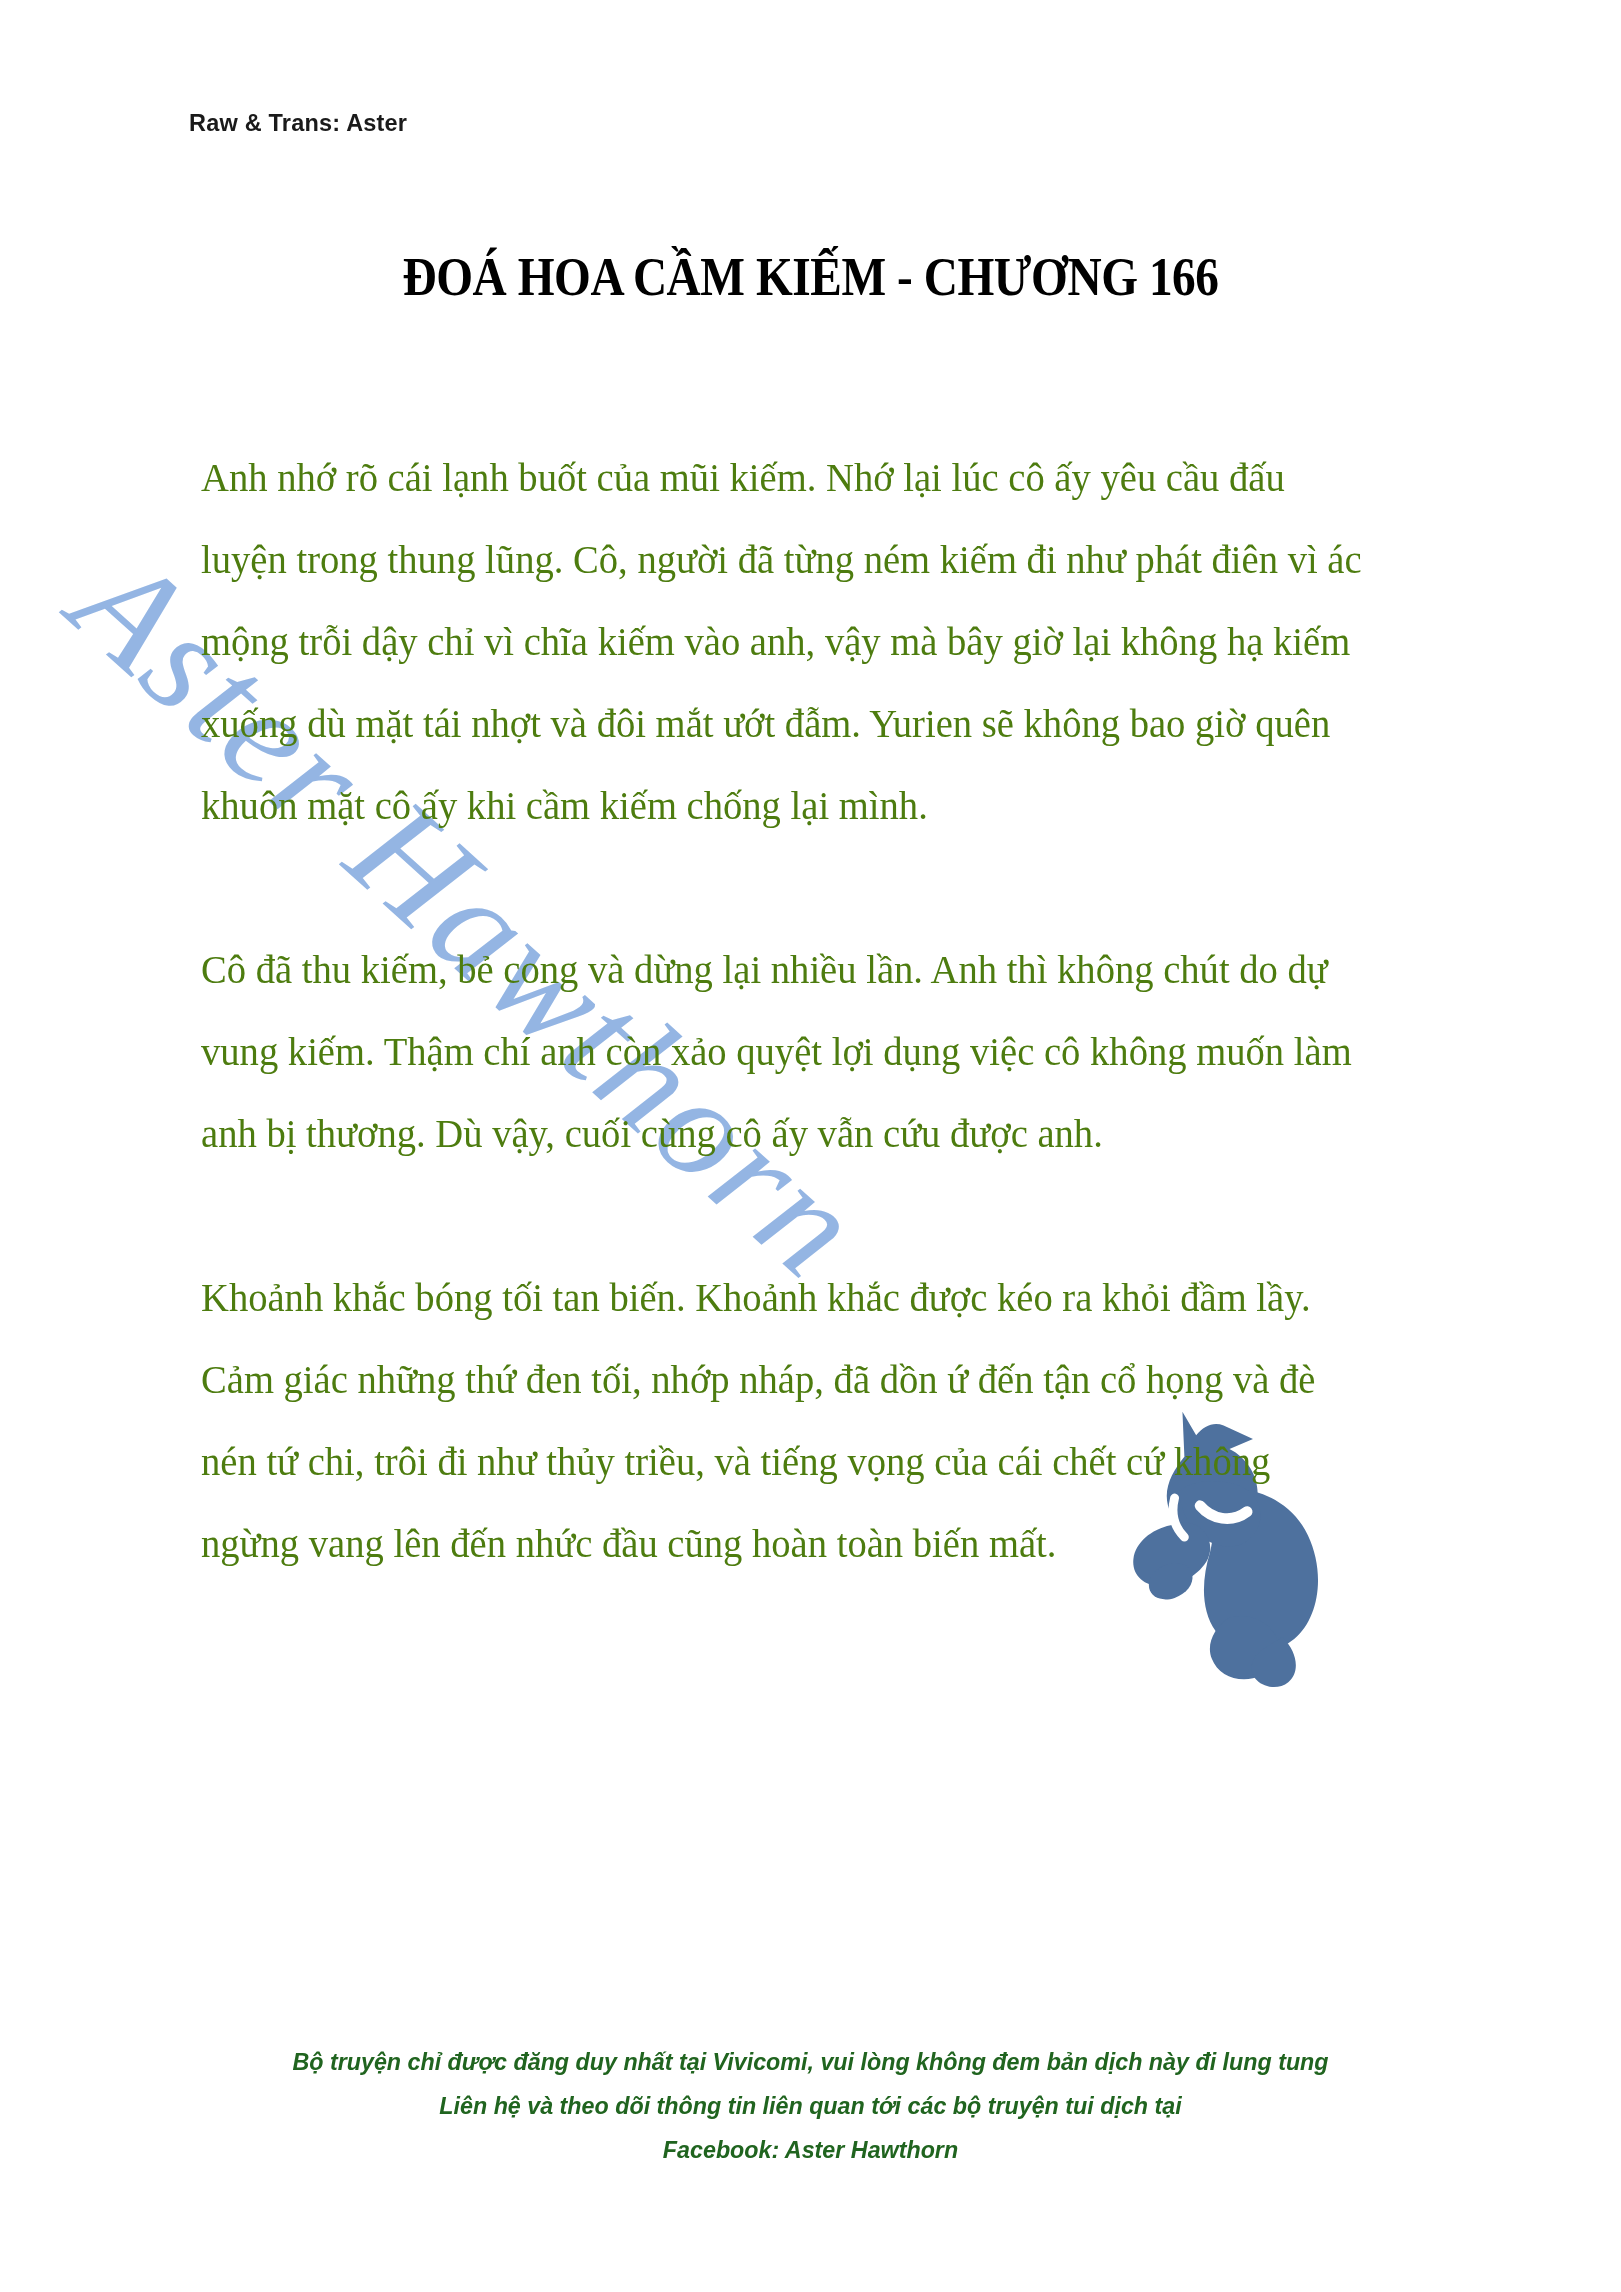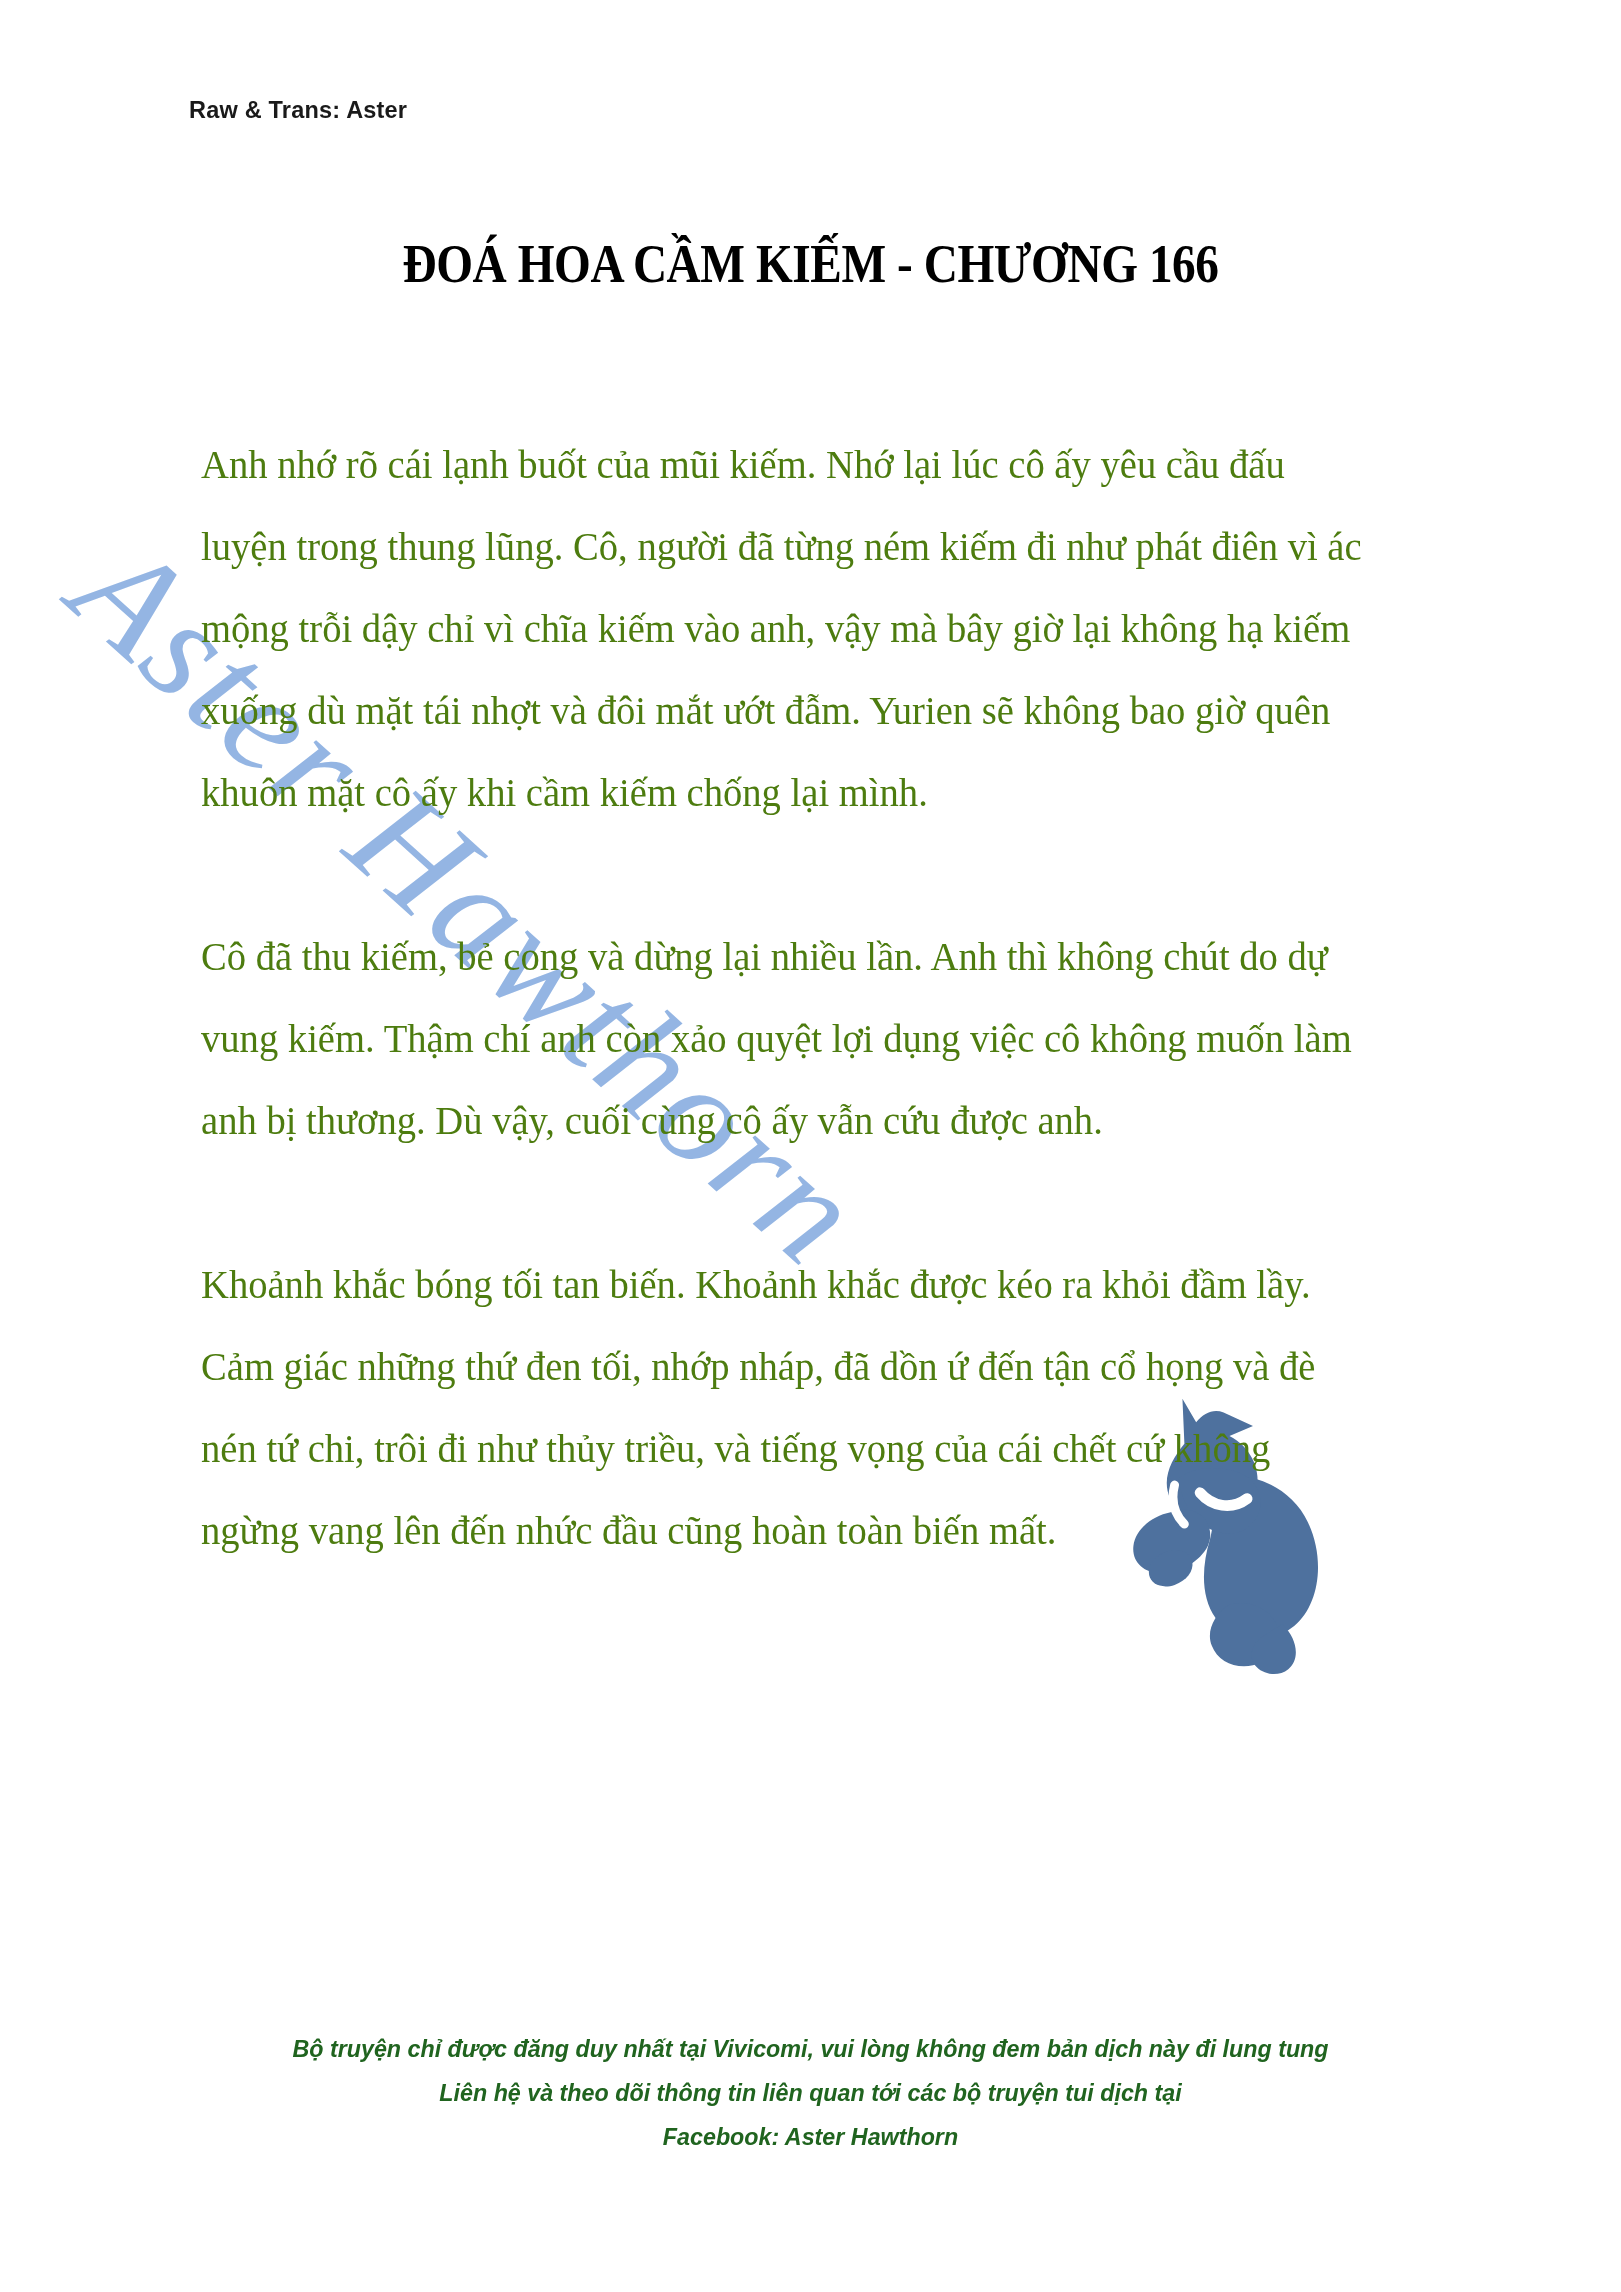--- a/index.html
+++ b/index.html
@@ -6,21 +6,21 @@
   html, body {
     margin: 0;
     padding: 0;
     background: #ffffff;
   }
 
   .page {
     position: relative;
     width: 1621px;
     height: 2272px;
-    margin: 3px auto;
+    margin: 16px auto;
     background: #ffffff;
     overflow: hidden;
     font-family: "Liberation Serif", "DejaVu Serif", serif;
   }
 
   
   .doc-header {
     position: absolute;
     top: 94px;
     left: 189px;

